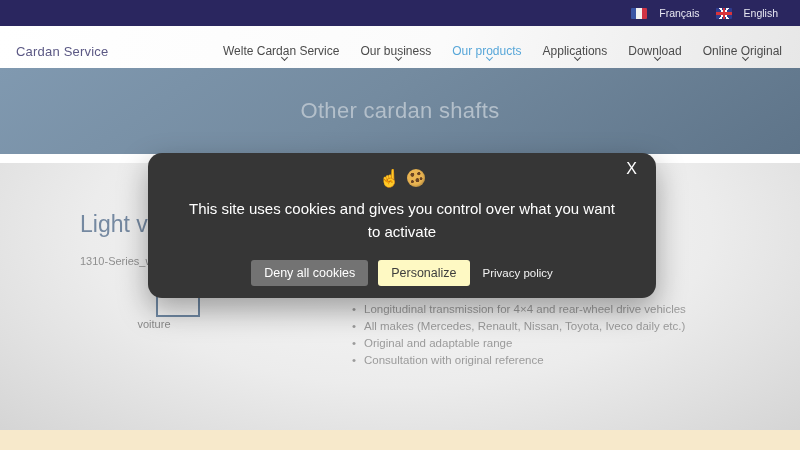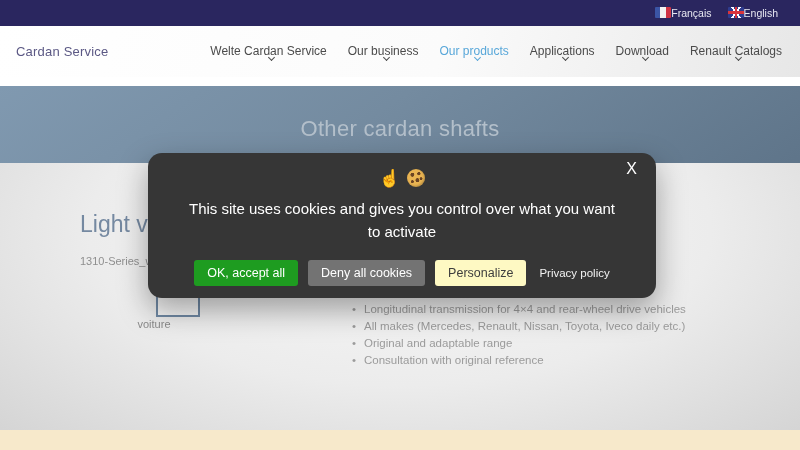--- a/index.html
+++ b/index.html
@@ -4,21 +4,21 @@
 <style>
   * { margin:0; padding:0; box-sizing:border-box; }
   html,body { width:800px; height:450px; overflow:hidden; }
   body { font-family:"Liberation Sans", sans-serif; position:relative; background:#fff; }
   .page { position:absolute; inset:0; }
 
   
   .topbar { position:absolute; left:0; top:0; width:800px; height:26px;
     background:#2a265f; display:flex; justify-content:flex-end; align-items:center;
     gap:16px; padding-right:22px; }
-  .lang { display:flex; align-items:flex-start; gap:0; color:#e8e8f2; font-size:10.5px; cursor:pointer; }
+  .lang { display:flex; align-items:flex-end; gap:12px; color:#e8e8f2; font-size:10.5px; cursor:pointer; }
   .flag { display:inline-block; width:16px; height:11px; border-radius:1px; }
   .flag.fr { background:linear-gradient(to right,#3b55a5 0 33%,#f2f2f2 33% 66%,#cf3345 66% 100%); }
   .flag.uk { background:
       linear-gradient(to right, transparent 42%, #d8343c 42% 58%, transparent 58%),
       linear-gradient(to bottom, transparent 32%, #d8343c 32% 68%, transparent 68%),
       linear-gradient(56deg, transparent 45%, #fff 45% 55%, transparent 55%),
       linear-gradient(-56deg, transparent 45%, #fff 45% 55%, transparent 55%),
       #2f3c8f; }
 
   
@@ -27,21 +27,21 @@
     display:flex; align-items:center; justify-content:space-between;
     padding:0 18px 0 16px; }
   .logo { font-size:13px; color:#5b5884; letter-spacing:.2px; cursor:pointer; }
   .nav { display:flex; align-items:center; gap:21px; }
   .nav-item { display:flex; align-items:center; font-size:12px; color:#4b4b4b; cursor:pointer; white-space:nowrap;flex-direction:column; }
   .nav-item.active { color:#58a7d9; }
   .chev { width:5px; height:5px; border-right:1.5px solid currentColor; border-bottom:1.5px solid currentColor;
     transform:rotate(45deg); display:inline-block; margin-left:6px; margin-top:-3px; }
 
   
-  .banner { position:absolute; left:0; top:86px; width:800px; height:86px;
+  .banner { position:absolute; left:0; top:68px; width:800px; height:86px;
     background:linear-gradient(145deg,#8099b0 0%,#748ba0 45%,#5e7489 100%);
     display:flex; align-items:center; justify-content:center; }
   .banner h1 { font-size:22px; font-weight:400; color:#b3bfca; letter-spacing:.3px; }
 
   
   .content { position:absolute; left:0; top:163px; width:800px; height:267px;
     background:radial-gradient(ellipse at 50% 25%, #f8f8f8 0%, #ececec 55%, #cdcdcd 115%); }
   .content h2 { position:absolute; left:80px; top:48px; font-size:23px; font-weight:400; color:#7589a1; }
   .file-label { position:absolute; left:80px; top:92px; font-size:11px; color:#8f8f8f; }
   .thumb { position:absolute; left:132px; top:108px; width:44px; height:46px;
@@ -115,21 +115,21 @@
       </div>
       <div class="nav-item">
         <span>Applications</span>
         <span class="chev"></span>
       </div>
       <div class="nav-item">
         <span>Download</span>
         <span class="chev"></span>
       </div>
       <div class="nav-item">
-        <span>Renault Catalogs</span>
+        <span>Online Original</span>
         <span class="chev"></span>
       </div>
     </nav>
   </div>
 
   <div class="banner">
     <h1>Other cardan shafts</h1>
   </div>
 
   <div class="content">
@@ -148,20 +148,19 @@
   <div class="footer-band"></div>
 
   <div class="modal">
     <div class="close">X</div>
     <div class="emoji-row">
       <span class="hand">☝</span>
       <span class="cookie-icon"></span>
     </div>
     <p class="msg">This site uses cookies and gives you control over what you want to activate</p>
     <div class="btn-row">
-      <button class="btn green">OK, accept all</button>
       <button class="btn red">Deny all cookies</button>
       <button class="btn white">Personalize</button>
       <a class="privacy">Privacy policy</a>
     </div>
   </div>
 
 </div>
 
 </body></html>

